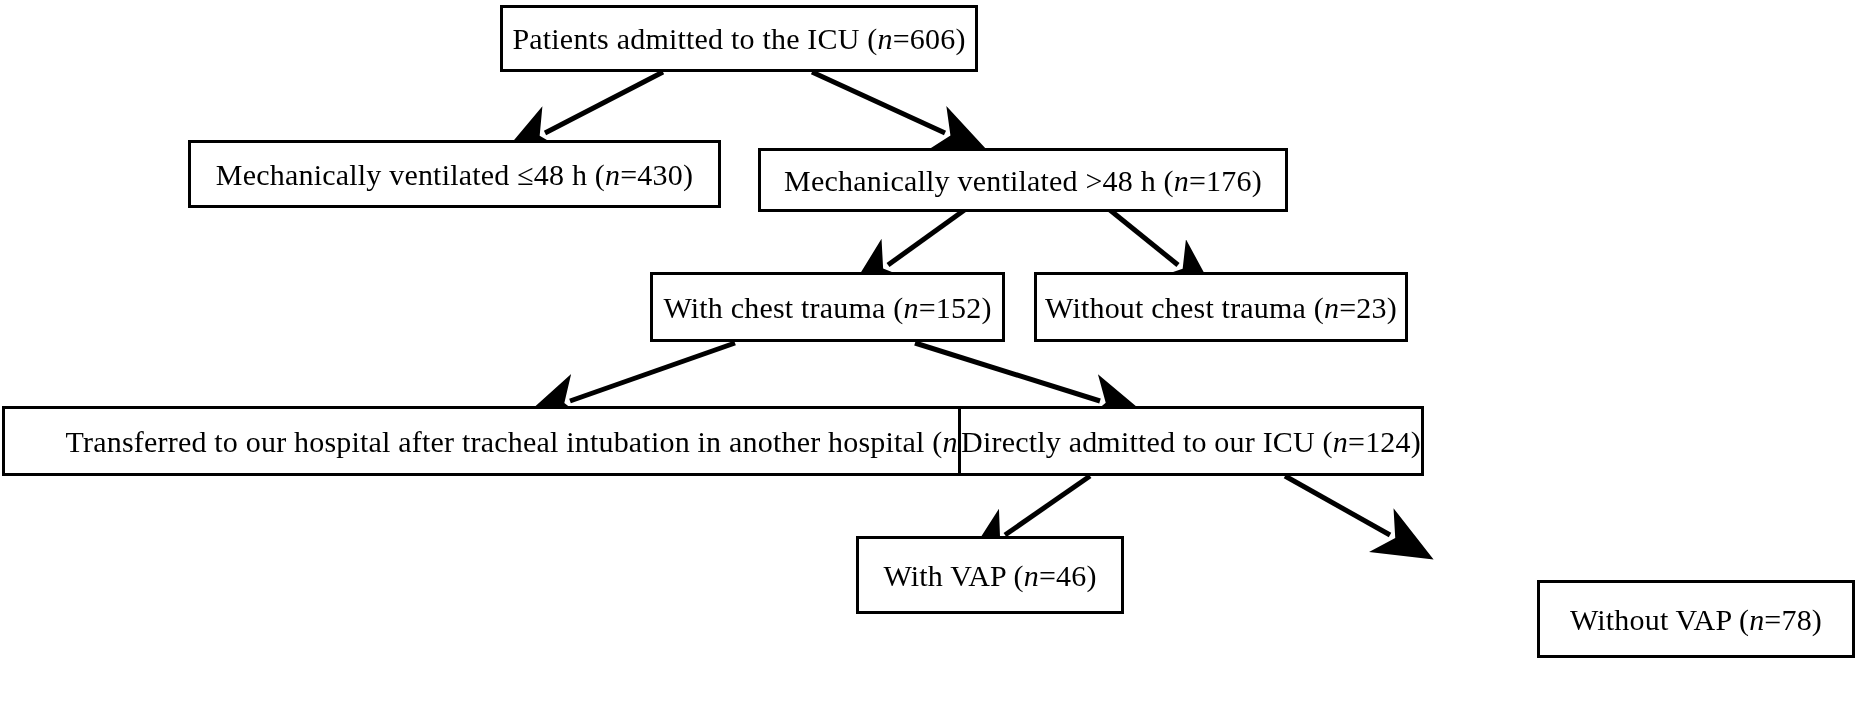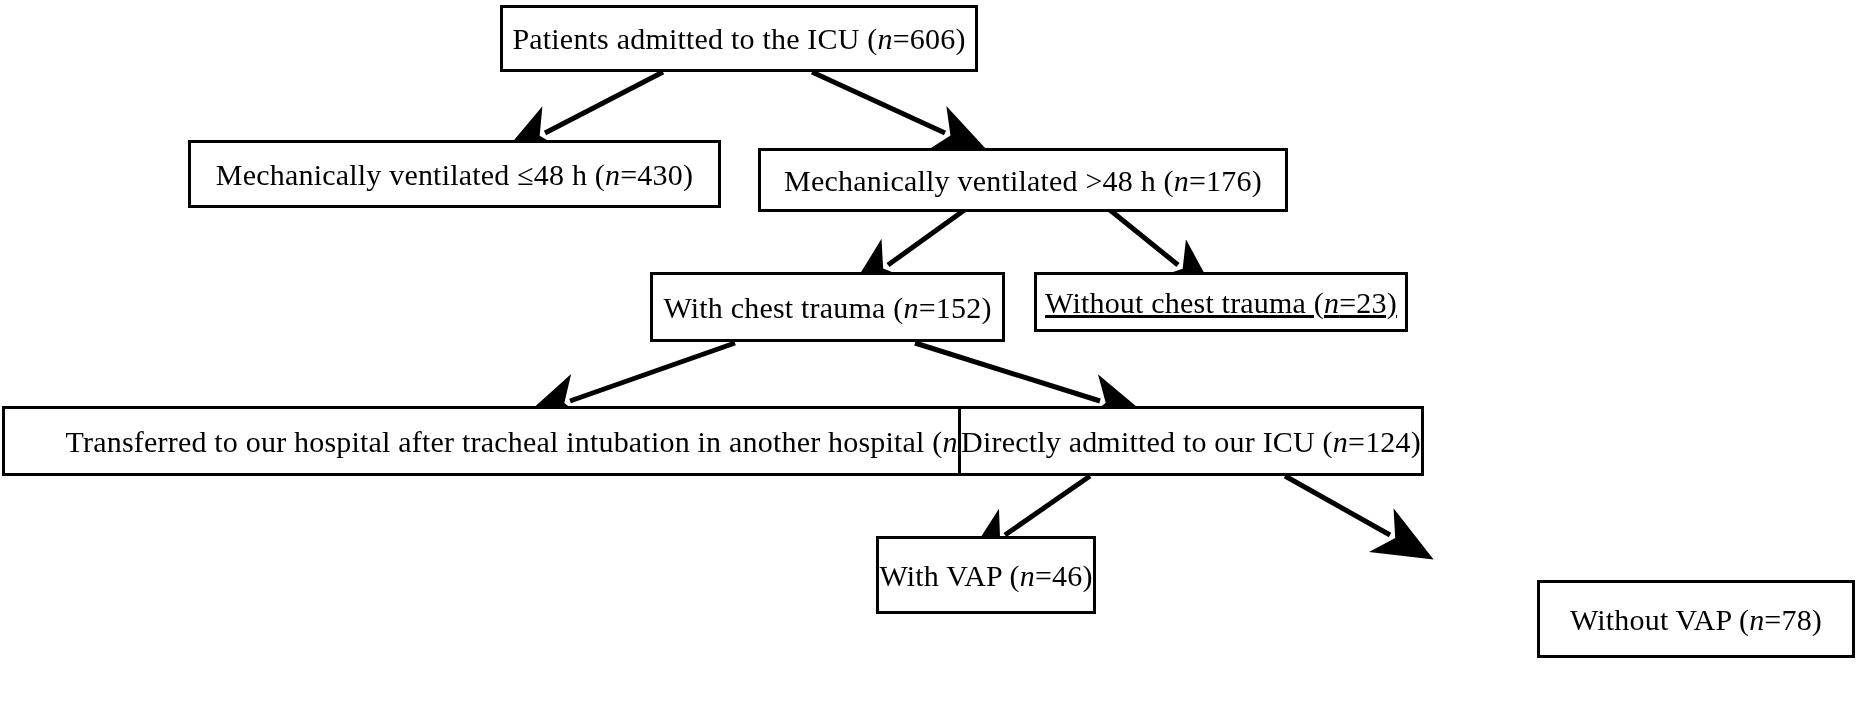--- a/index.html
+++ b/index.html
@@ -84,33 +84,33 @@
   </div>
 
   <div class="node" style="left:758px; top:140px; width:530px; height:64px;margin-top:8px;">
     <span class="txt"><span>Mechanically ventilated &gt;48 h (</span><i>n</i><span>=176)</span></span>
   </div>
 
   <div class="node" style="left:650px; top:272px; width:355px; height:70px;">
     <span class="txt"><span>With chest trauma (</span><i>n</i><span>=152)</span></span>
   </div>
 
-  <div class="node" style="left:1034px; top:272px; width:374px; height:60px;text-decoration:underline;">
+  <div class="node" style="left:1034px; top:272px; width:374px; height:70px;">
     <span class="txt"><span>Without chest trauma (</span><i>n</i><span>=23)</span></span>
   </div>
 
   <div class="node" style="left:2px; top:406px; width:1077px; height:70px;">
     <span class="txt"><span>Transferred to our  hospital after tracheal intubation in another hospital (</span><i>n</i><span>=28)</span></span>
   </div>
 
   <div class="node" style="left:958px; top:406px; width:466px; height:70px;align-items:center;">
     <span class="txt"><span>Directly admitted to our ICU (</span><i>n</i><span>=124)</span></span>
   </div>
 
-  <div class="node" style="left:876px; top:536px; width:220px; height:78px;">
+  <div class="node" style="left:856px; top:536px; width:268px; height:78px;">
     <span class="txt"><span>With VAP (</span><i>n</i><span>=46)</span></span>
   </div>
 
   <div class="node" style="left:1537px; top:536px; width:318px; height:78px;margin-top:44px;">
     <span class="txt"><span>Without VAP (</span><i>n</i><span>=78)</span></span>
   </div>
 
 </div>
 
 </body></html>

